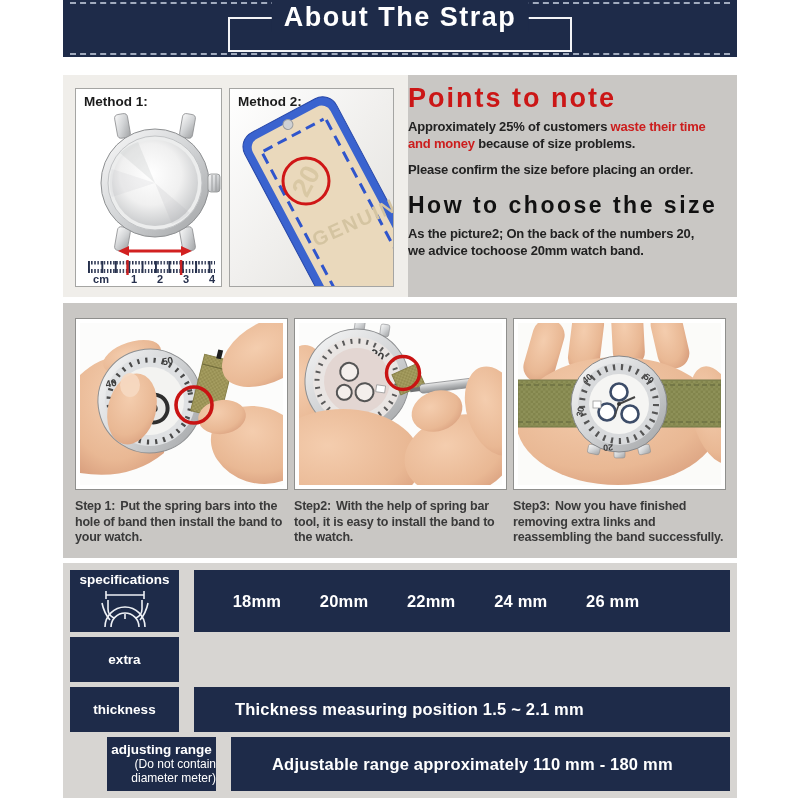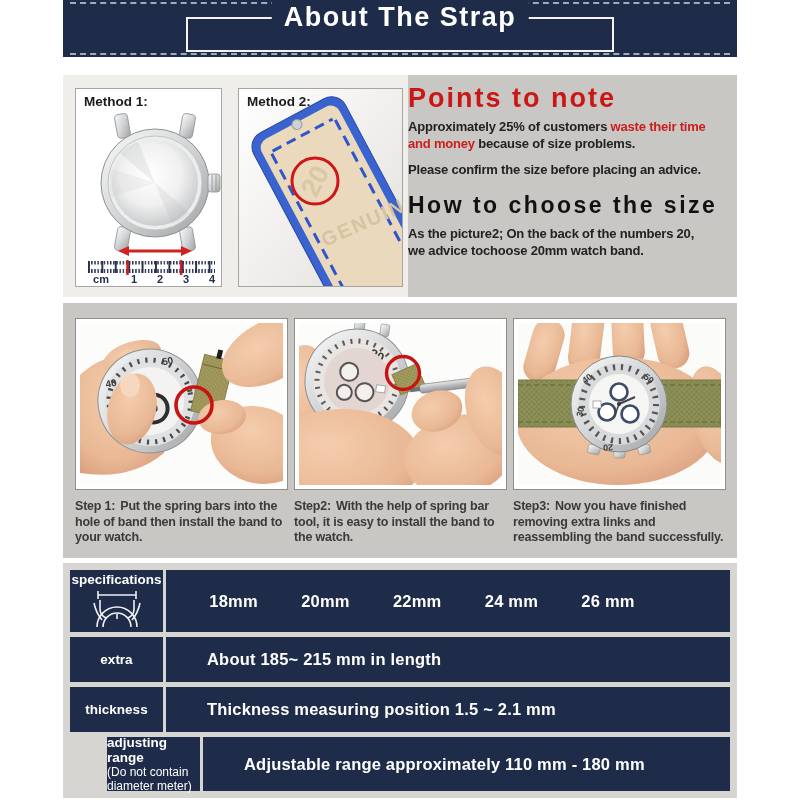--- a/index.html
+++ b/index.html
@@ -9,39 +9,39 @@
     overflow:hidden;
   }
   .page { width:674px; margin:0 63px; }
 
   
   .banner { position:relative; height:57px; background:#1e2b49; }
   .dash-line { position:absolute; left:7px; right:7px; border-top:2px dashed rgba(205,215,230,0.75); }
   .dash-top { top:2px; } .dash-bottom { bottom:2px; }
   .banner-box {
     position:absolute; left:50%; transform:translateX(-50%);
-    top:17px; width:428px; height:35px;
+    top:17px; width:344px; height:35px;
     border:2px solid #f3f4f6;
     display:flex; align-items:flex-end; justify-content:center;
   }
   .banner-title {
     position:absolute; top:-17px; left:50%; transform:translateX(-50%);
     background:#1e2b49; padding:0 12px; white-space:nowrap;
     color:#fff; font-size:27px; font-weight:bold; letter-spacing:1.5px; line-height:30px;
   }
   .banner-subtitle {
     color:#fff; font-size:16px; font-weight:bold; letter-spacing:4px;
     white-space:nowrap; padding-bottom:3px;
   }
 
   
   .sec2 { display:flex; margin-top:18px; height:222px; }
   .methods { width:345px; background:#f0eeea; padding:13px 0 0 12px; display:flex; }
   .method-card { position:relative; background:#fff; border:1px solid #a5a5a3; height:199px; }
-  .method-card.c1 { width:147px; margin-right:16px; }
+  .method-card.c1 { width:147px; margin-right:7px; }
   .method-card.c2 { width:165px; }
   .method-label { position:absolute; top:5px; left:8px; font-size:13.5px; font-weight:bold; color:#1b1b1b; z-index:2; }
   .method-card svg { position:absolute; left:0; top:22px; }
   .method-card.c2 svg { top:0; }
 
   .notes { flex:1; background:#c9c7c4; padding:8px 12px 0 0; }
   .notes h1 { color:#cb1616; font-size:27px; font-weight:bold; letter-spacing:2px; margin-bottom:5px; }
   .notes h2 { color:#111; font-size:23px; font-weight:bold; letter-spacing:2.5px; margin:13px 0 7px; }
   .notes p { font-size:13px; font-weight:600; color:#222; line-height:1.3; letter-spacing:-0.2px; max-width:302px; margin-bottom:9px; }
   .red { color:#cc1d1d; }
@@ -54,23 +54,23 @@
   .photo-frame svg { display:block; }
   .step-caption { margin-top:9px; font-size:12.5px; font-weight:600; color:#3a3a3a; line-height:1.24; letter-spacing:-0.2px; }
   .step-caption b { margin-right:5px; }
 
   
   .spec { margin-top:5px; background:#d7d5d2; padding:7px; }
   .spec-row { display:flex; margin-bottom:5px; }
   .spec-row:last-child { margin-bottom:0; }
   .spec-cell { background:#1e2b49; color:#fff; }
   .spec-label {
-    width:93px; margin-right:3px; flex:none;
+    width:109px; margin-right:15px; flex:none;
     display:flex; flex-direction:column; align-items:center; justify-content:center;
-    text-align:left; font-size:13.5px; font-weight:600;
+    text-align:right; font-size:13.5px; font-weight:600;
   }
   .spec-value { flex:1; display:flex; align-items:center; font-size:16.5px; font-weight:600; letter-spacing:0.2px; }
   .row-sizes { height:62px; }
   .row-mid   { height:45px; }
   .row-last  { height:54px;padding-left:37px; }
   .sizes-cell { justify-content:space-evenly; padding-right:52px; }
   .value-text { padding-left:41px; }
   .spec-label .sub { font-size:12px; font-weight:400; line-height:1.15; margin-top:1px; }
   .spec-label .icon-wrap { margin-top:2px; }
 
@@ -185,21 +185,21 @@
           <circle cx="76" cy="92" r="23" fill="none" stroke="#cf1616" stroke-width="3"></circle>
           <text x="76" y="101" transform="rotate(-62 76 92)" text-anchor="middle" font-size="27" font-weight="bold" fill="#d9c8a4">20</text>
           <text x="86" y="158" transform="rotate(-24 86 158)" font-size="20" font-weight="bold" letter-spacing="2" fill="#d4c4a1">GENUIN</text>
         </svg>
       </div>
     </div>
 
     <div class="notes">
       <h1>Points to note</h1>
       <p><span>Approximately 25% of customers </span><span class="red">waste their time and money</span><span> because of size problems.</span></p>
-      <p>Please confirm the size before placing an advice.</p>
+      <p>Please confirm the size before placing an order.</p>
       <h2>How to choose the size</h2>
       <p>
           <span class="line">As the picture2;  On the back of the numbers 20,</span>
           <span class="line">we advice tochoose 20mm  watch band.</span>
         </p>
     </div>
   </div>
 
   <div class="sec3">
 
@@ -337,23 +337,20 @@
         <span>22mm</span>
         <span>24 mm</span>
         <span>26 mm</span>
       </div>
     </div>
 
     <div class="spec-row row-mid">
       <div class="spec-cell spec-label">
         <span>extra</span>
       </div>
-      <div class="spec-cell spec-value">
-        <span class="value-text">About 185~ 215 mm in length</span>
-      </div>
     </div>
 
     <div class="spec-row row-mid">
       <div class="spec-cell spec-label">
         <span>thickness</span>
       </div>
       <div class="spec-cell spec-value">
         <span class="value-text">Thickness measuring position 1.5 ~ 2.1 mm</span>
       </div>
     </div>

